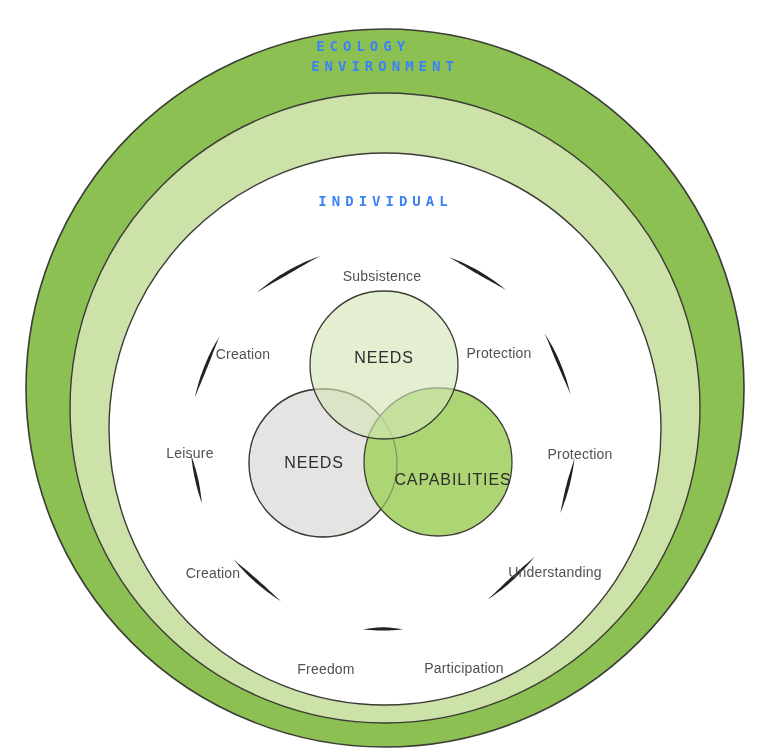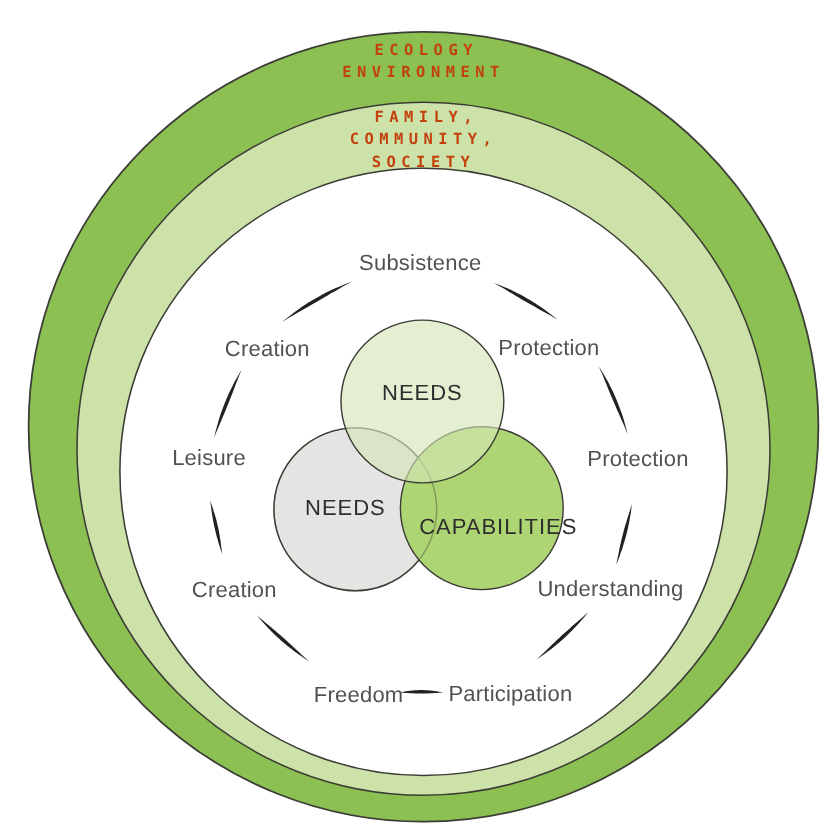--- a/index.html
+++ b/index.html
@@ -1,24 +1,24 @@
 <!DOCTYPE html>
 <html><head>
 <meta charset="utf-8">
 <style>
   html,body{margin:0;padding:0;background:#ffffff;}
   .stage{position:relative;width:757px;height:750px;overflow:hidden;
          font-family:"Liberation Sans",sans-serif;}
   .stage svg{position:absolute;left:0;top:0;}
   .lbl{position:absolute;transform:translate(-50%,-50%);white-space:pre-line;}
   .ring-title{font-family:"DejaVu Sans Mono",monospace;font-weight:bold;
-              font-size:14px;letter-spacing:5px;color:#c2410c;text-align:center;
+              font-size:14px;letter-spacing:5px;color:#3b82f6;
               line-height:1.45;text-indent:5px;}
-  .olabel{font-size:20px;color:#515153;letter-spacing:0.2px;}
-  .vlabel{font-size:20px;color:#2d2d2d;letter-spacing:0.9px;}
+  .olabel{font-size:14px;color:#515153;letter-spacing:0.2px;margin-top:36px;}
+  .vlabel{font-size:16px;color:#2d2d2d;letter-spacing:0.9px;}
 </style>
 </head>
 <body>
 
 <div class="stage">
 
   <svg width="757" height="750" viewBox="0 0 757 750">
 
     <circle cx="385" cy="388" r="359" stroke="#3c3c36" stroke-width="1.6" fill="#8cc052"></circle>
     <circle cx="385" cy="408" r="315" stroke="#3c3c36" stroke-width="1.4" fill="#cde2a9"></circle>
@@ -37,23 +37,21 @@
       </g>
 
     <circle cx="323" cy="463" r="74" stroke="#3c3c36" stroke-width="1.3" fill="#e5e4e2"></circle>
     <circle cx="438" cy="462" r="74" stroke="#3c3c36" stroke-width="1.3" fill="#aed573"></circle>
     <circle cx="323" cy="463" r="74" fill="none" stroke="#3c3c36" stroke-width="1.3" stroke-opacity="0.4"></circle>
     <circle cx="384" cy="365" r="74" fill="#d4e5b7" fill-opacity="0.63" stroke="#3c3c36" stroke-width="1.3"></circle>
   </svg>
 
   <div class="lbl ring-title" style="left:385px;top:56px">ECOLOGY
 ENVIRONMENT</div>
-  <div class="lbl ring-title" style="left:385px;top:127px">FAMILY,
-COMMUNITY,
-SOCIETY</div>
+  <div class="lbl ring-title" style="left:383px;top:201px">INDIVIDUAL</div>
 
   <div class="lbl vlabel" style="left:384px;top:358px">NEEDS</div>
   <div class="lbl vlabel" style="left:314px;top:463px">NEEDS</div>
   <div class="lbl vlabel" style="left:453px;top:480px">CAPABILITIES</div>
 
   <div class="lbl olabel" style="left:382px;top:240px">Subsistence</div>
   <div class="lbl olabel" style="left:499px;top:317px">Protection</div>
   <div class="lbl olabel" style="left:580px;top:418px">Protection</div>
   <div class="lbl olabel" style="left:555px;top:536px">Understanding</div>
   <div class="lbl olabel" style="left:464px;top:632px">Participation</div>

